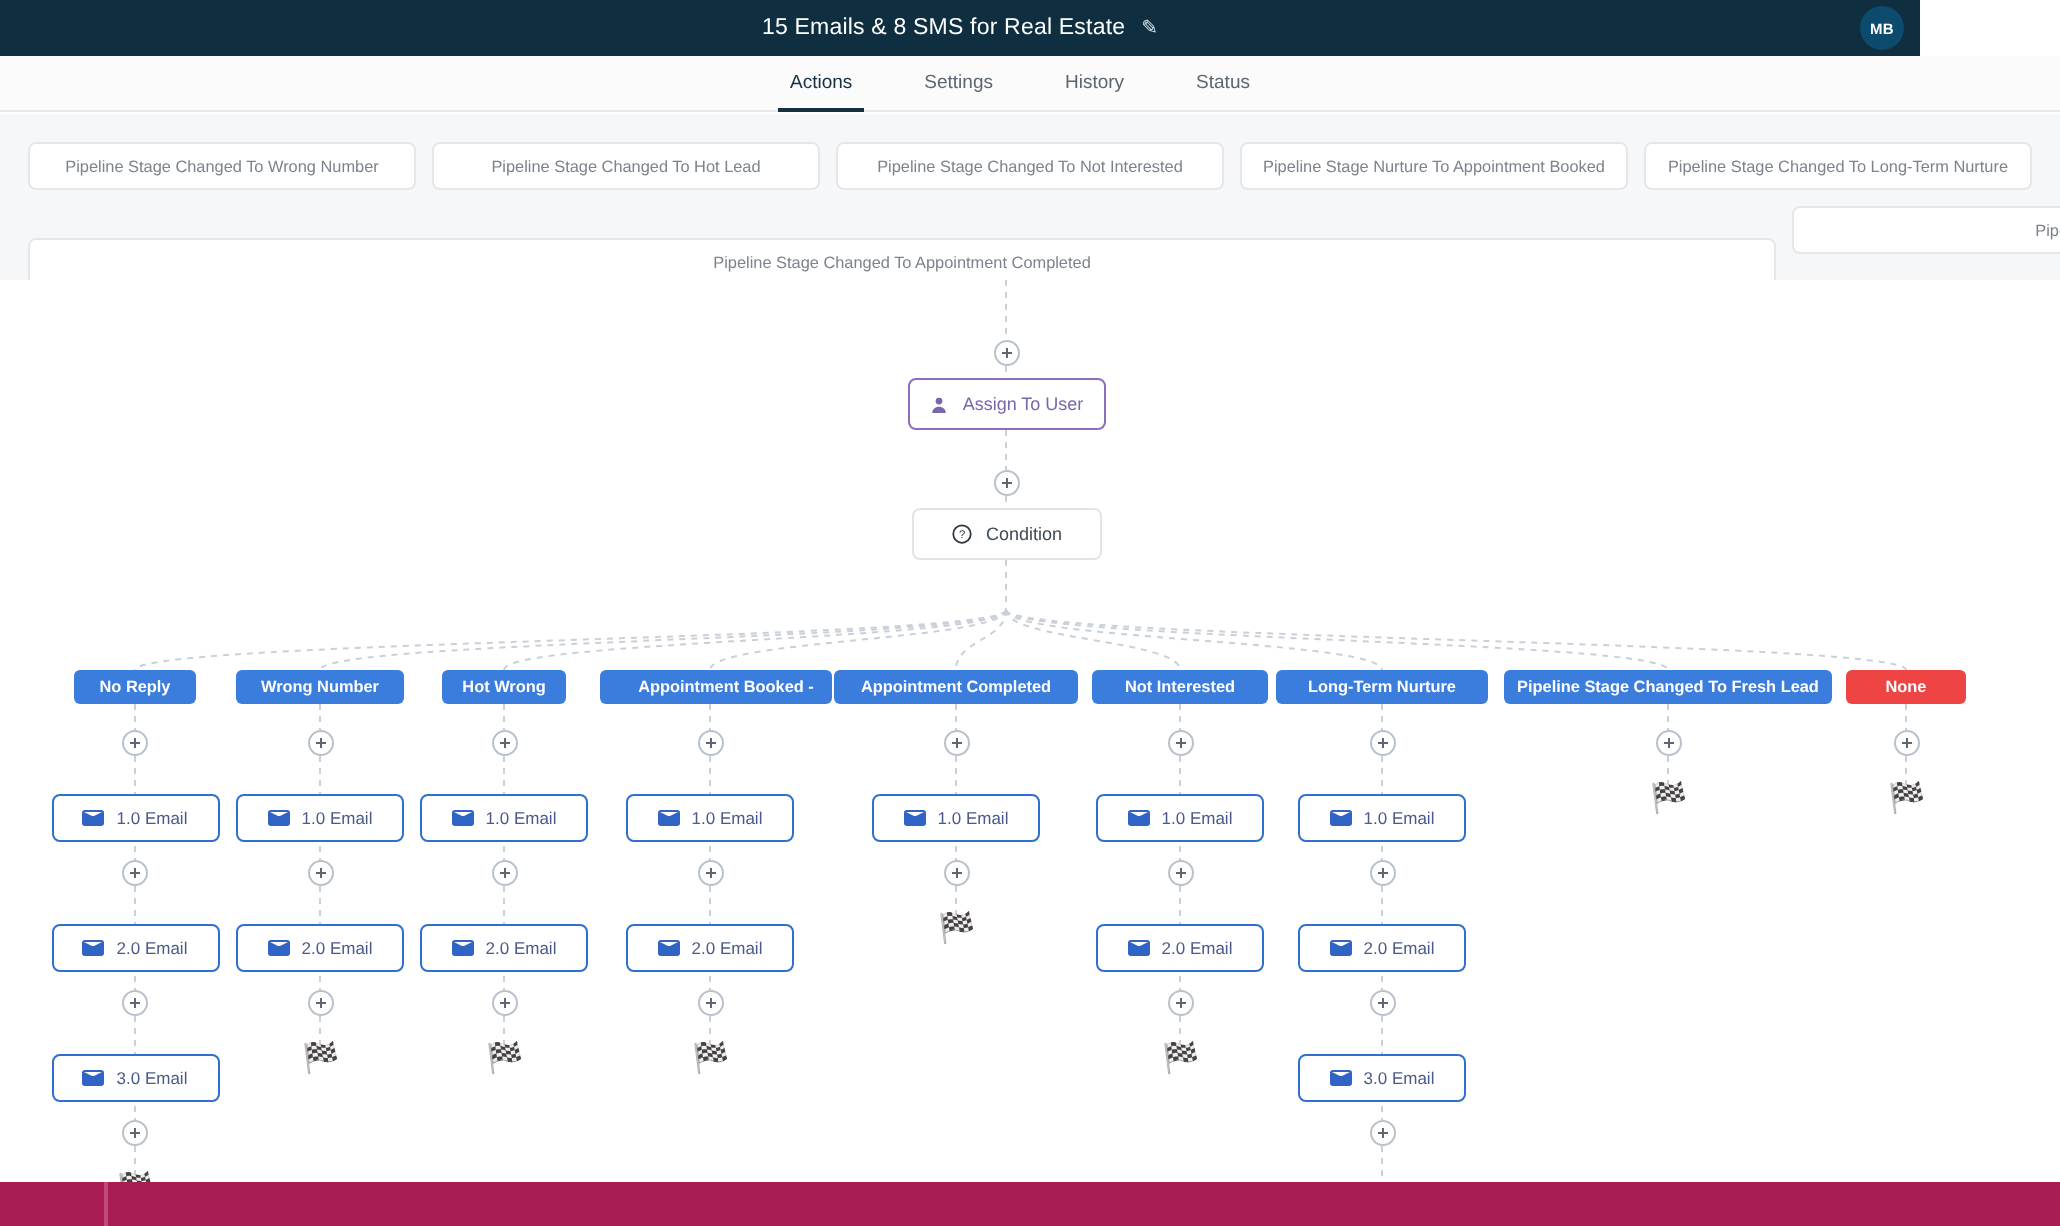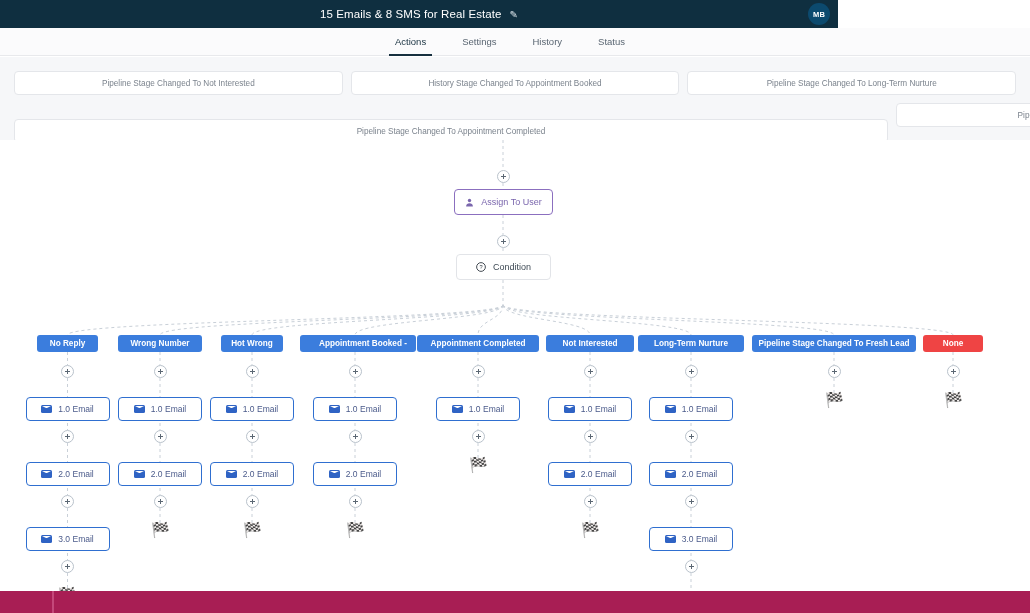--- a/index.html
+++ b/index.html
@@ -6,21 +6,21 @@
   html, body {
     width: 1030px; height: 613px;
     overflow: hidden;
     font-family: "Liberation Sans", sans-serif;
     background: #ffffff;
   }
 
   
   .topbar {
     position: absolute; left: 0; top: 0;
-    width: 838px; height: 28px;
+    width: 960px; height: 28px;
     background: #0f2f40;
     display: flex; align-items: center; justify-content: center;
   }
   .topbar-title {
     color: #ffffff;
     font-size: 11.5px;
     letter-spacing: .1px;
     white-space: nowrap;
   }
   .edit-icon {
@@ -226,22 +226,24 @@
 
 <div class="tabbar" id="tabbar">
     <div class="tab active">Actions</div>
     <div class="tab">Settings</div>
     <div class="tab">History</div>
     <div class="tab">Status</div>
   </div>
 
 <div class="triggers">
   <div class="trigger-row" id="trigrow1">
+      <div class="trigger-btn" style="flex: 1 1 0px;">Pipeline Stage Changed To Wrong Number</div>
+      <div class="trigger-btn" style="flex: 1 1 0px;">Pipeline Stage Changed To Hot Lead</div>
       <div class="trigger-btn" style="flex: 1 1 0px;">Pipeline Stage Changed To Not Interested</div>
-      <div class="trigger-btn" style="flex: 1 1 0px;">History Stage Changed To Appointment Booked</div>
+      <div class="trigger-btn" style="flex: 1 1 0px;">Pipeline Stage Nurture To Appointment Booked</div>
       <div class="trigger-btn" style="flex: 1 1 0px;">Pipeline Stage Changed To Long-Term Nurture</div>
     </div>
   <div class="trigger-row second" id="trigrow2">
       <div class="trigger-btn wide-a">Pipeline Stage Changed To Appointment Completed</div>
       <div class="trigger-btn wide-b">Pipeline Stage Changed To Fresh Lead</div>
     </div>
 </div>
 
 <div class="canvas" id="canvas">
   <svg class="edges" id="edges">

